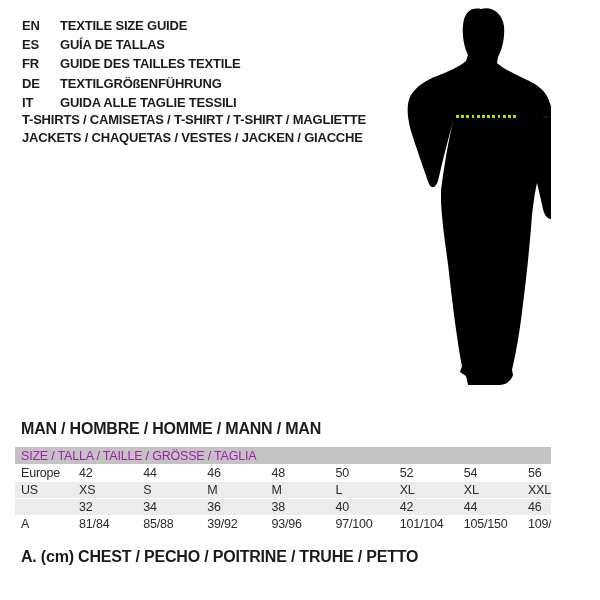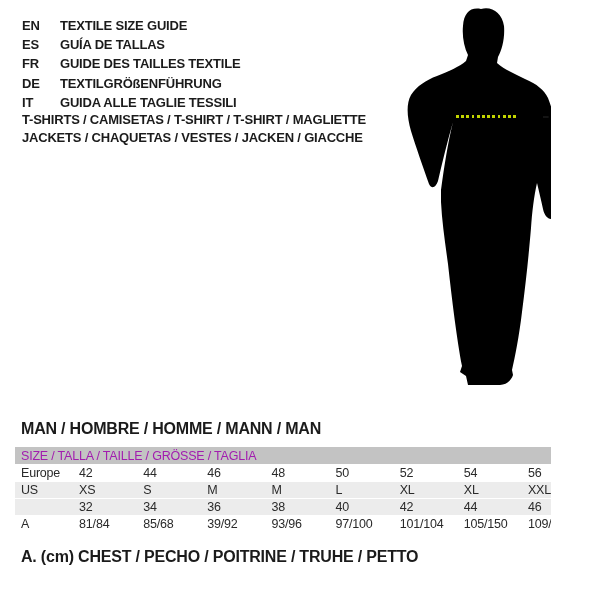--- a/index.html
+++ b/index.html
@@ -150,21 +150,21 @@
           <td>36</td>
           <td>38</td>
           <td>40</td>
           <td>42</td>
           <td>44</td>
           <td>46</td>
         </tr>
         <tr>
           <td class="lbl">A</td>
           <td>81/84</td>
-          <td>85/68</td>
+          <td>85/88</td>
           <td>39/92</td>
           <td>93/96</td>
           <td>97/100</td>
           <td>101/104</td>
           <td>105/150</td>
           <td>109/112</td>
         </tr>
       </tbody>
   </table>
 

